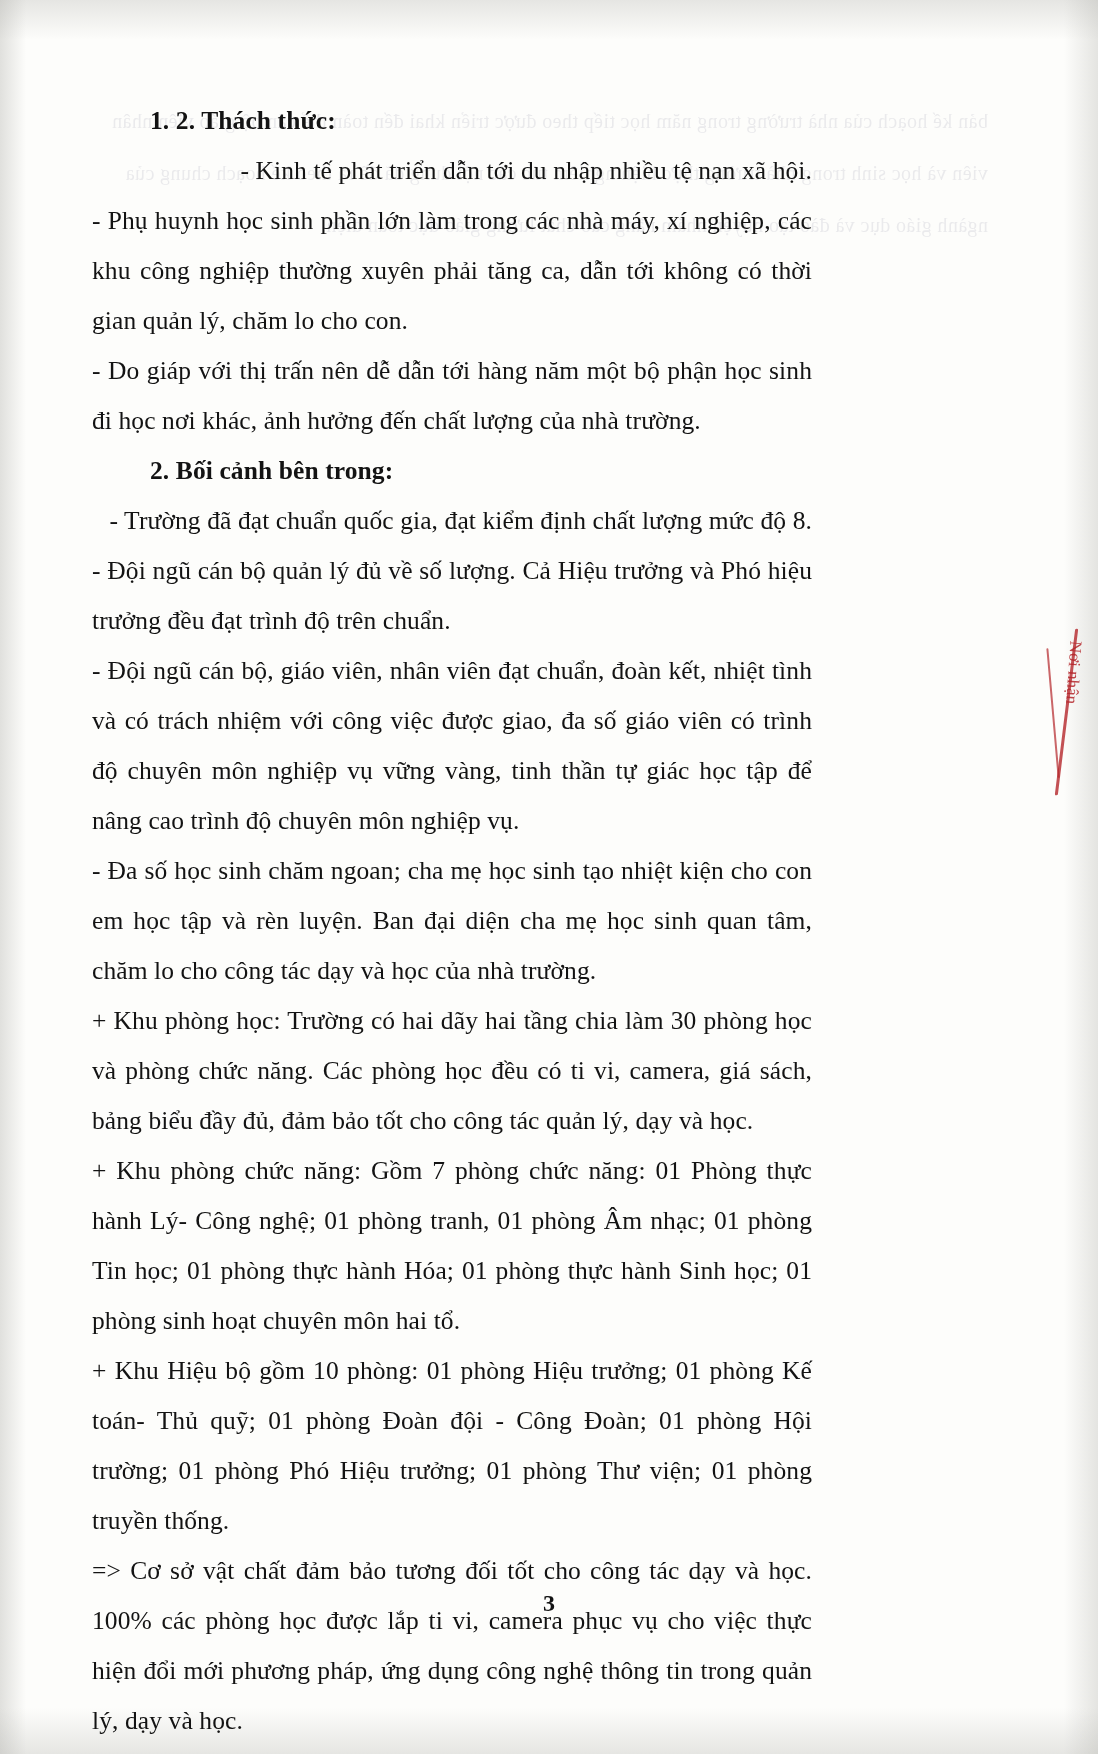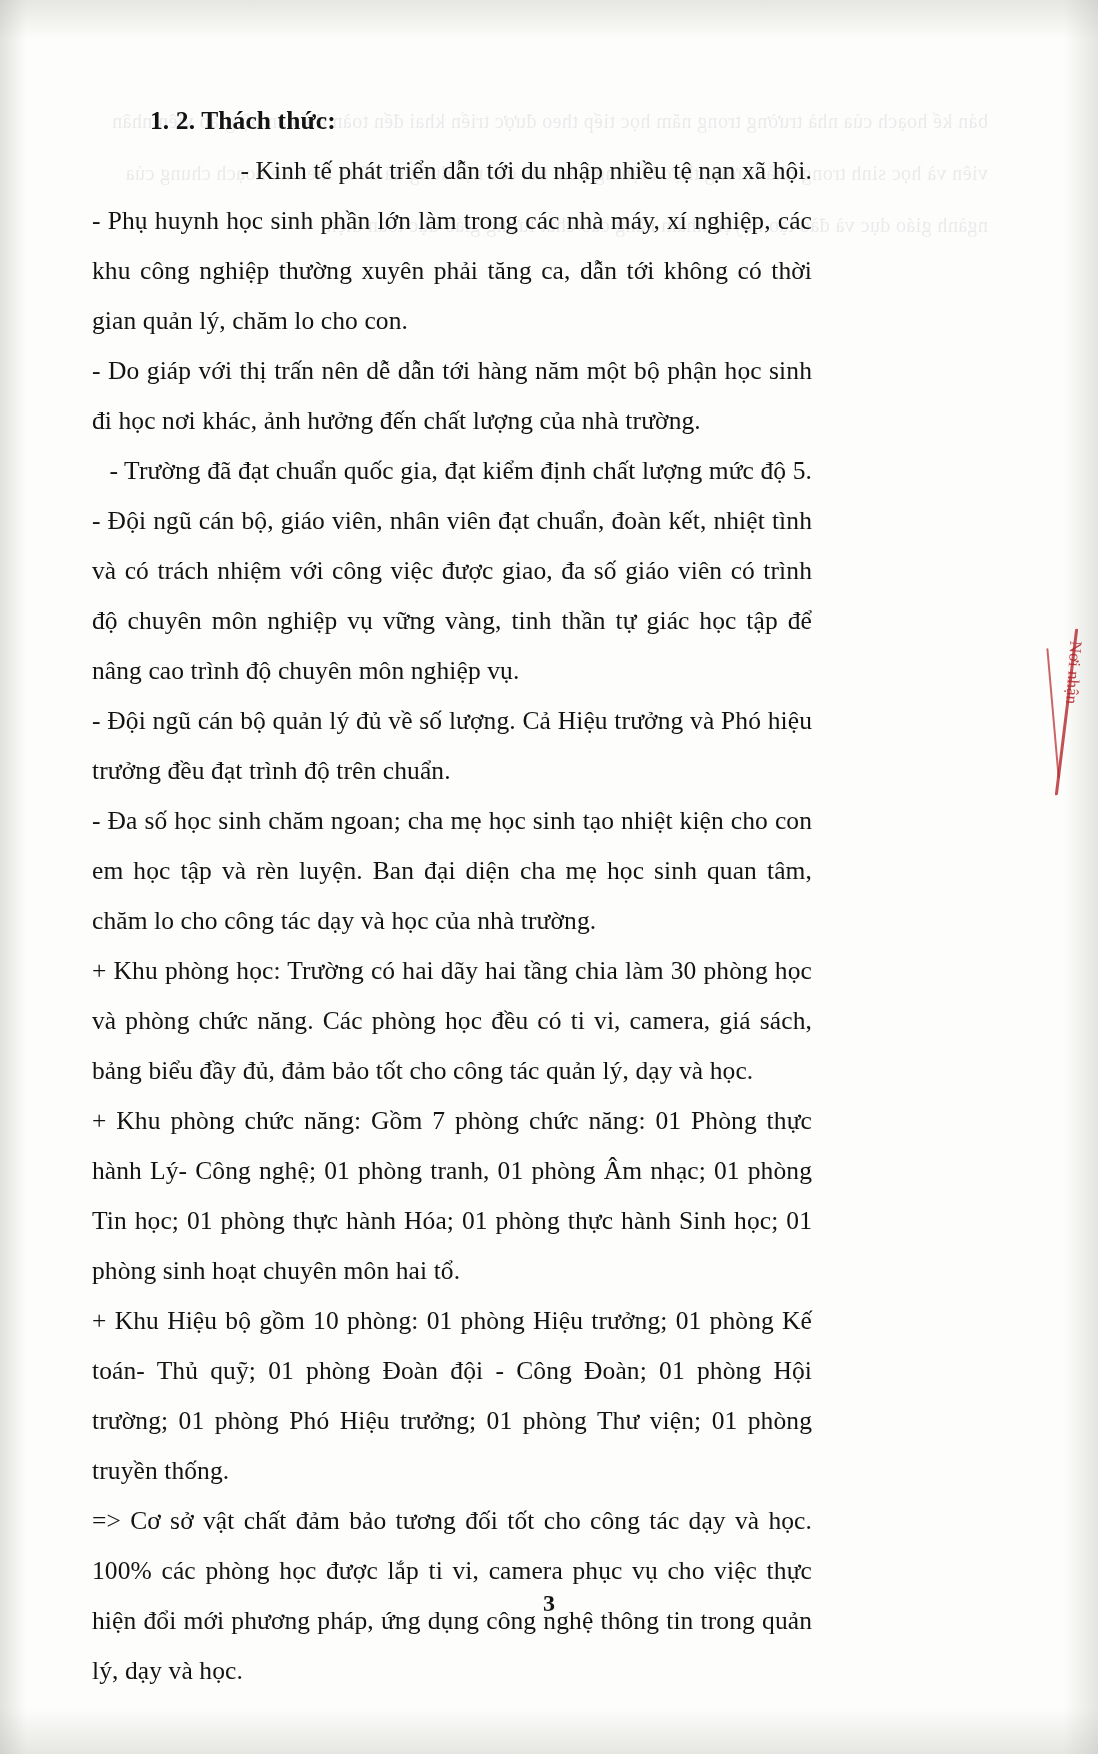--- a/index.html
+++ b/index.html
@@ -152,23 +152,24 @@
   <div class="scan-shade-right"></div>
   <div class="scan-shade-bottom"></div>
 
   <div class="bleed">bản kế hoạch của nhà trường trong năm học tiếp theo được triển khai đến toàn thể cán bộ giáo viên nhân viên và học sinh trong nhà trường thực hiện nghiêm túc các nội dung đã đề ra theo kế hoạch chung của ngành giáo dục và đào tạo huyện nhằm nâng cao chất lượng giáo dục toàn diện</div>
 
   <div class="content">
     <p class="heading">1. 2. Thách thức:</p>
     <p class="body last-line-left">- Kinh tế phát triển dẫn tới du nhập nhiều tệ nạn xã hội.</p>
     <p class="body">- Phụ huynh học sinh phần lớn làm trong các nhà máy, xí nghiệp, các khu công nghiệp thường xuyên phải tăng ca, dẫn tới không có thời gian quản lý, chăm lo cho con.</p>
     <p class="body">- Do giáp với thị trấn nên dễ dẫn tới hàng năm một bộ phận học sinh đi học nơi khác, ảnh hưởng đến chất lượng của nhà trường.</p>
-    <p class="body last-line-left">- Trường đã đạt chuẩn quốc gia, đạt kiểm định chất lượng mức độ 5.</p>
+    <p class="heading">2. Bối cảnh bên trong:</p>
+    <p class="body last-line-left">- Trường đã đạt chuẩn quốc gia, đạt kiểm định chất lượng mức độ 8.</p>
+    <p class="body">- Đội ngũ cán bộ quản lý đủ về số lượng. Cả Hiệu trưởng và Phó hiệu trưởng đều đạt trình độ trên chuẩn.</p>
     <p class="body">- Đội ngũ cán bộ, giáo viên, nhân viên đạt chuẩn, đoàn kết, nhiệt tình và có trách nhiệm với công việc được giao, đa số giáo viên có trình độ chuyên môn nghiệp vụ vững vàng, tinh thần tự giác học tập để nâng cao trình độ chuyên môn nghiệp vụ.</p>
-    <p class="body">- Đội ngũ cán bộ quản lý đủ về số lượng. Cả Hiệu trưởng và Phó hiệu trưởng đều đạt trình độ trên chuẩn.</p>
     <p class="body">- Đa số học sinh chăm ngoan; cha mẹ học sinh tạo nhiệt kiện cho con em học tập và rèn luyện. Ban đại diện cha mẹ học sinh quan tâm, chăm lo cho công tác dạy và học của nhà trường.</p>
     <p class="body">+ Khu phòng học: Trường có hai dãy hai tầng chia làm 30 phòng học và phòng chức năng. Các phòng học đều có ti vi, camera, giá sách, bảng biểu đầy đủ, đảm bảo tốt cho công tác quản lý, dạy và học.</p>
     <p class="body">+ Khu phòng chức năng: Gồm 7 phòng chức năng: 01 Phòng thực hành Lý- Công nghệ; 01 phòng tranh,  01 phòng Âm nhạc; 01 phòng Tin học; 01 phòng thực hành Hóa; 01 phòng thực hành Sinh học; 01 phòng sinh hoạt chuyên môn hai tổ.</p>
     <p class="body">+ Khu Hiệu bộ gồm 10 phòng: 01 phòng Hiệu trưởng; 01 phòng Kế toán- Thủ quỹ; 01 phòng Đoàn đội - Công Đoàn; 01 phòng Hội trường; 01 phòng Phó Hiệu trưởng; 01 phòng Thư viện; 01 phòng truyền thống.</p>
     <p class="body">=&gt; Cơ sở vật chất đảm bảo tương đối tốt cho công tác dạy và học. 100% các phòng học được lắp ti vi, camera phục vụ cho việc thực hiện đổi mới phương pháp, ứng dụng công nghệ thông tin trong quản lý, dạy và học.</p>
   </div>
 
   <div class="ink-swash"></div>
   <div class="ink-swash2"></div>
   <div class="ink-mark">

